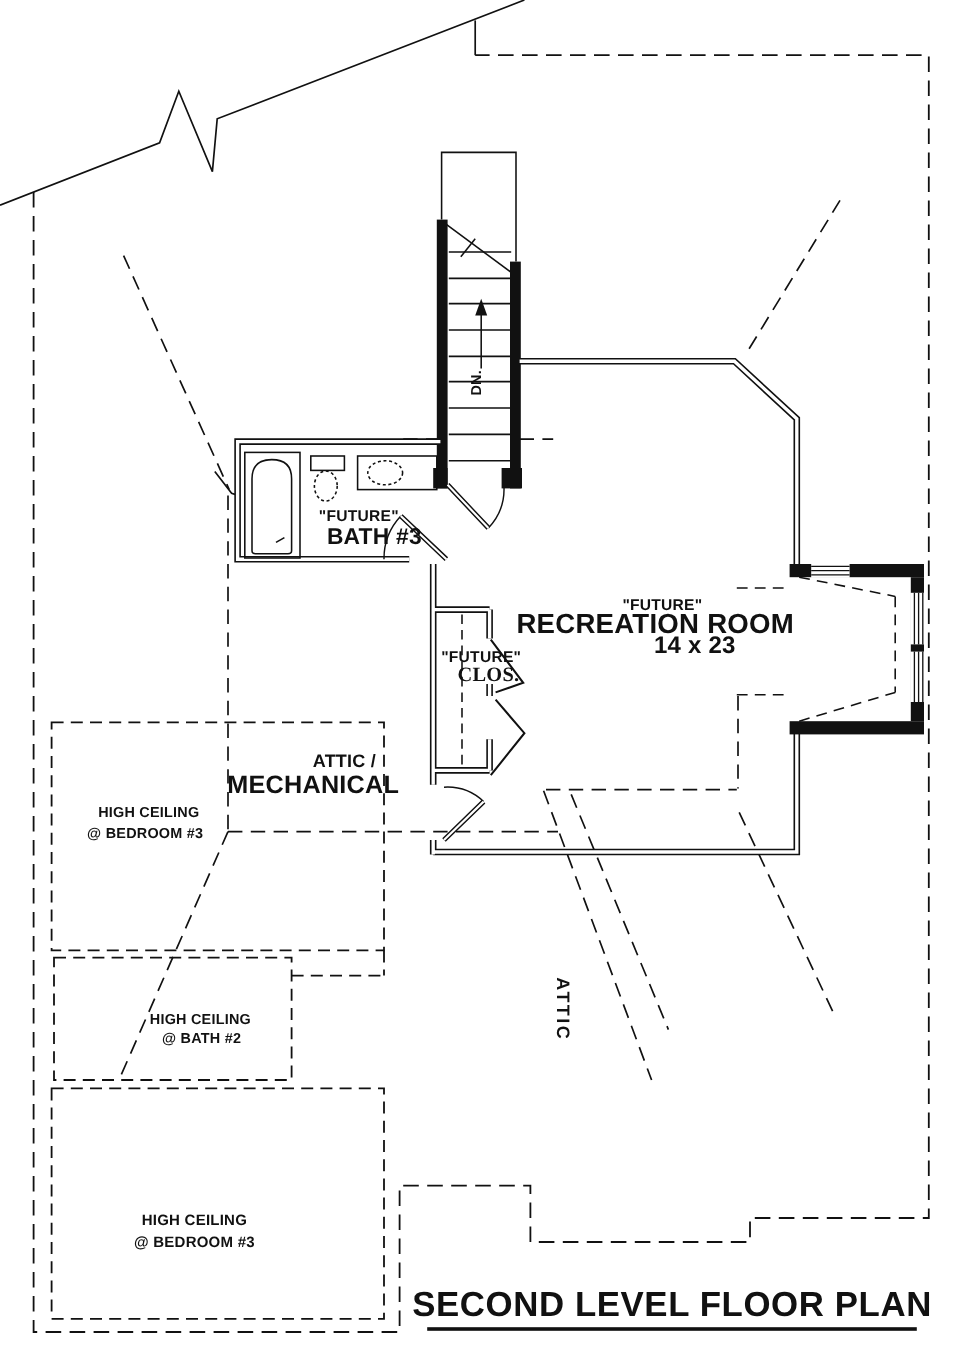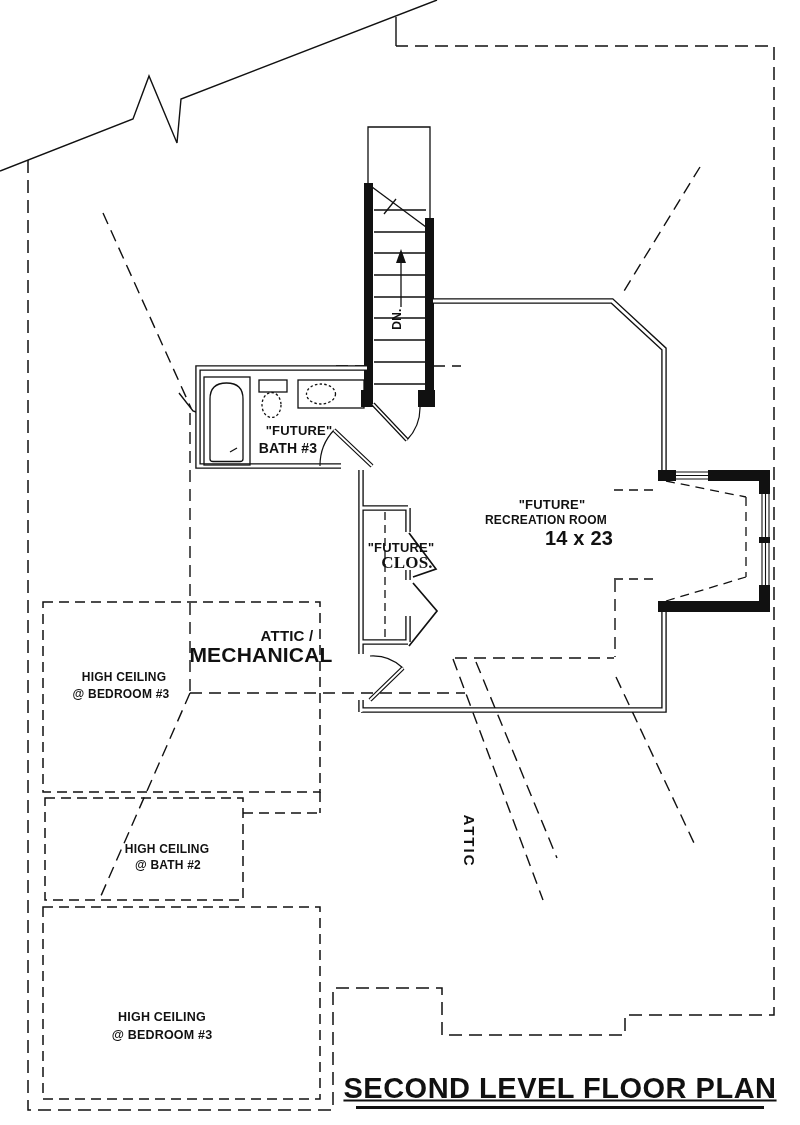--- a/index.html
+++ b/index.html
@@ -132,39 +132,39 @@
       <g>
         <rect x="298" y="380" width="66" height="28"></rect>
         <ellipse cx="321" cy="394" rx="14.5" ry="10" stroke-dasharray="2.5,2.2"></ellipse>
       </g>
     </g>
   </svg>
 
   <div class="lbl rot" style="left:397px; top:319px; font-size:12px;">DN.</div>
 
   <div class="lbl" style="left:299px; top:430px; font-size:13px;">"FUTURE"</div>
-  <div class="lbl" style="left:288px; top:448px; font-size:14px;">BATH #3</div>
+  <div class="lbl" style="left:312px; top:448px; font-size:19px;">BATH #3</div>
 
   <div class="lbl" style="left:552px; top:504px; font-size:13px;">"FUTURE"</div>
-  <div class="lbl" style="left:546px; top:520px; font-size:12px;text-align:right;">RECREATION ROOM</div>
+  <div class="lbl" style="left:546px; top:520px; font-size:23px;text-align:right;">RECREATION ROOM</div>
   <div class="lbl" style="left:547px; top:538px; font-size:20px;margin-left:32px;">14 x 23</div>
 
   <div class="lbl" style="left:401px; top:547px; font-size:13px;">"FUTURE"</div>
   <div class="lbl" style="left:407px; top:562px; font-size:17px;font-family:Liberation Serif, serif;">CLOS.</div>
 
   <div class="lbl" style="left:254px; top:635px; font-size:15px;margin-left:33px;">ATTIC /</div>
   <div class="lbl" style="left:261px; top:654px; font-size:21px;">MECHANICAL</div>
 
   <div class="lbl" style="left:124px; top:677px; font-size:12px;">HIGH CEILING</div>
   <div class="lbl" style="left:121px; top:694px; font-size:12px;">@ BEDROOM #3</div>
 
   <div class="lbl" style="left:167px; top:849px; font-size:12px;">HIGH CEILING</div>
   <div class="lbl" style="left:168px; top:865px; font-size:12px;">@ BATH #2</div>
 
   <div class="lbl" style="left:162px; top:1017px; font-size:12.5px;">HIGH CEILING</div>
   <div class="lbl" style="left:162px; top:1035px; font-size:12.5px;">@ BEDROOM #3</div>
 
   <div class="lbl vert" style="left:469px; top:841px; font-size:15px;">ATTIC</div>
 
-  <div class="lbl" style="left:560px; top:1088px; font-size:29px; letter-spacing:0.5px;text-decoration:underline;">SECOND LEVEL FLOOR PLAN</div>
+  <div class="lbl" style="left:560px; top:1088px; font-size:29px; letter-spacing:0.5px;">SECOND LEVEL FLOOR PLAN</div>
   <div class="underline" style="left:356px; top:1106px; width:408px;"></div>
 
 </div>
 
 </body></html>

